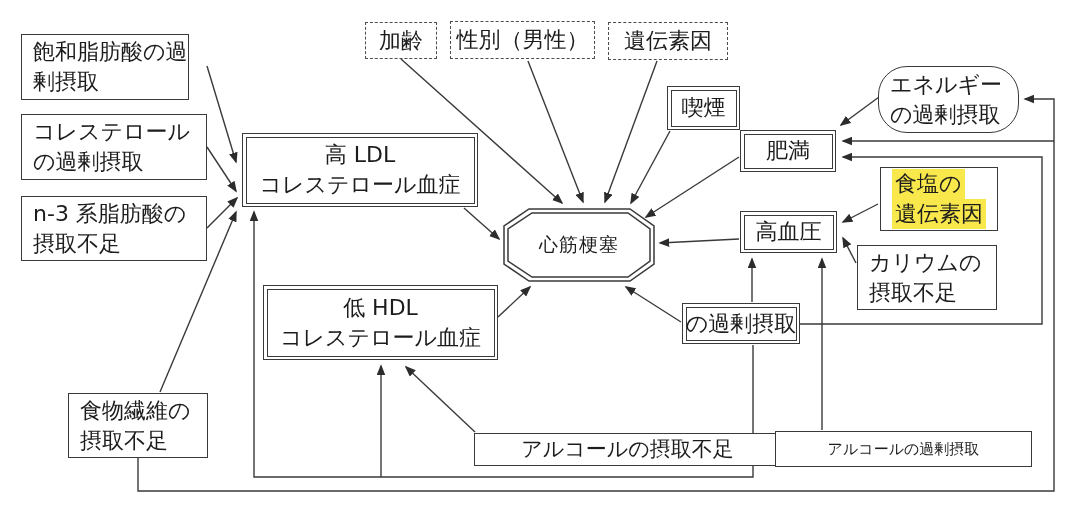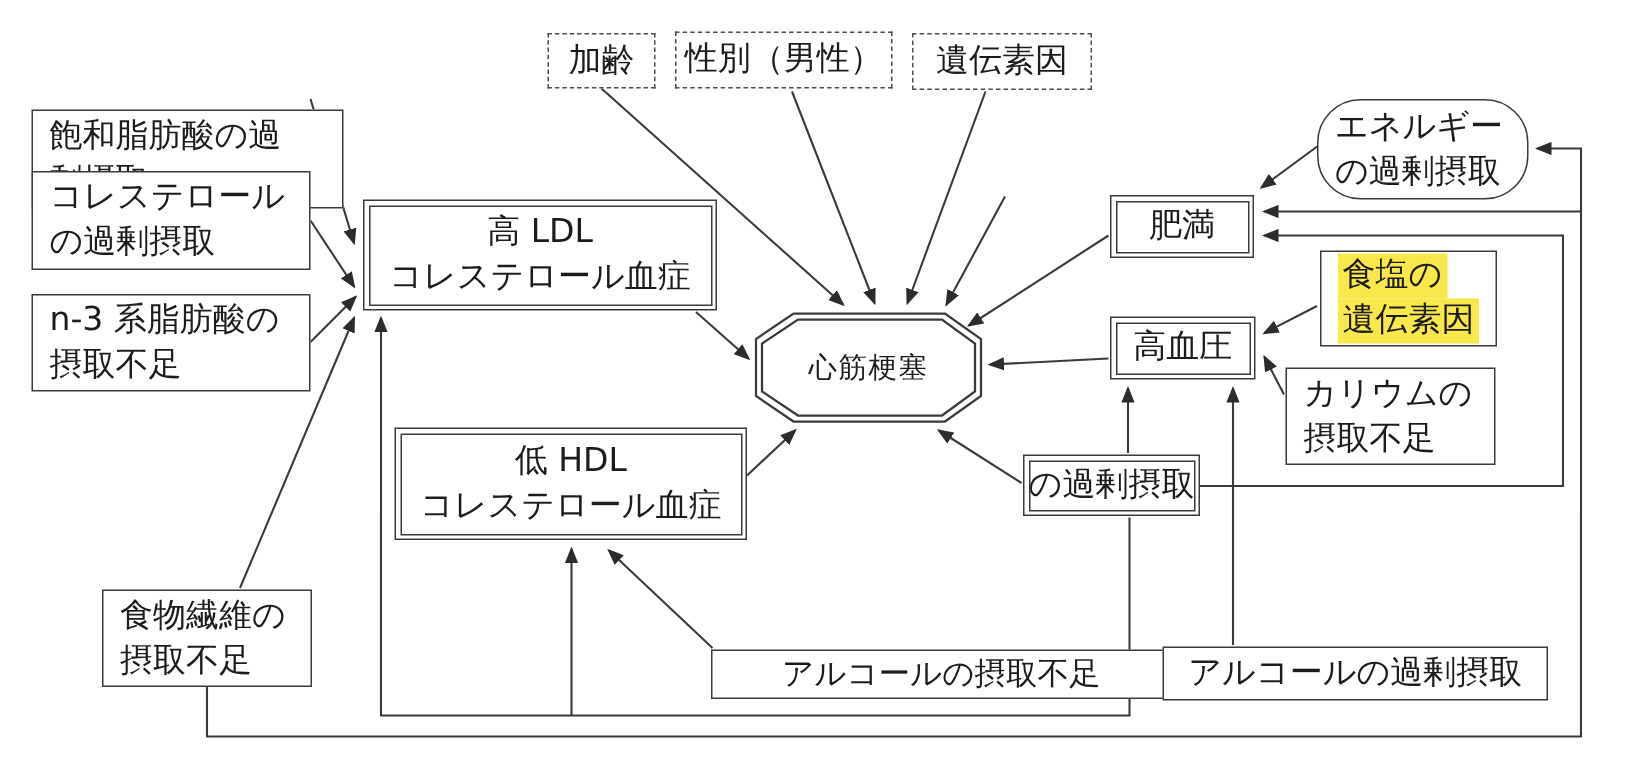--- a/index.html
+++ b/index.html
@@ -22,38 +22,38 @@
     content:""; position:absolute; inset:2.5px;
     border:1.5px solid #3a3a3a; pointer-events:none;
   }
   .dashed { border:1.8px dashed #4d4d4d; }
   .hl { background:#f8e84b; padding:0 3px; }
   .mi-label {
     position:absolute; display:flex; align-items:center; justify-content:center;
     font-size:19px; letter-spacing:1px;
   }
   
-  #n-sat  { left:21px;  top:34px;  width:208px; height:66px;margin-top:39px; }
+  #n-sat  { left:21px;  top:34px;  width:168px; height:66px; }
   #n-chol { left:21px;  top:114px; width:186px; height:66px; }
   #n-n3   { left:21px;  top:196px; width:186px; height:65px; }
   #n-fib  { left:68px;  top:393px; width:140px; height:65px; }
   #n-age  { left:365px; top:22px;  width:72px;  height:37px; }
   #n-sex  { left:450px; top:21px;  width:145px; height:38px; }
   #n-gen  { left:608px; top:22px;  width:120px; height:38px; }
   #n-ldl  { left:242px; top:133px; width:236px; height:74px; }
   #n-hdl  { left:263px; top:285px; width:235px; height:75px; }
   #n-smk  { left:667px; top:86px;  width:73px;  height:44px; }
   #n-obe  { left:740px; top:130px; width:96px;  height:42px; }
   #n-ht   { left:740px; top:211px; width:97px;  height:42px; }
   #n-exc  { left:682px; top:303px; width:118px; height:41px; }
   #n-ene  { left:878px; top:66px;  width:141px; height:67px;border-radius:29px; }
   #n-salt { left:880px; top:167px; width:118px; height:64px; }
   #n-pot  { left:857px; top:245px; width:140px; height:65px; }
   #n-alcd { left:474px; top:433px; width:307px; height:33px; font-size:21px; }
-  #n-alce { left:775px; top:431px; width:257px; height:36px; font-size:22px; }
+  #n-alce { left:775px; top:431px; width:257px; height:36px; font-size:15px; }
   #n-mi   { left:504px; top:209px; width:150px; height:72px; }
 </style>
 </head>
 <body>
 
 <div id="diagram">
 
   <svg id="edges" viewBox="0 0 1084 509" xmlns="http://www.w3.org/2000/svg">
     <defs>
       <marker id="arw" viewBox="0 0 10 8" markerWidth="11" markerHeight="9" refX="8.5" refY="4" orient="auto" markerUnits="userSpaceOnUse">
@@ -129,20 +129,23 @@
   <div id="n-ldl" class="node ctr double">
     <span>高 LDL</span>
     <span>コレステロール血症</span>
   </div>
 
   <div id="n-hdl" class="node ctr double">
     <span>低 HDL</span>
     <span>コレステロール血症</span>
   </div>
 
+  <div id="n-smk" class="node ctr double">
+    <span>喫煙</span>
+  </div>
 
   <div id="n-obe" class="node ctr double">
     <span>肥満</span>
   </div>
 
   <div id="n-ht" class="node ctr double">
     <span>高血圧</span>
   </div>
 
   <div id="n-exc" class="node ctr double">

